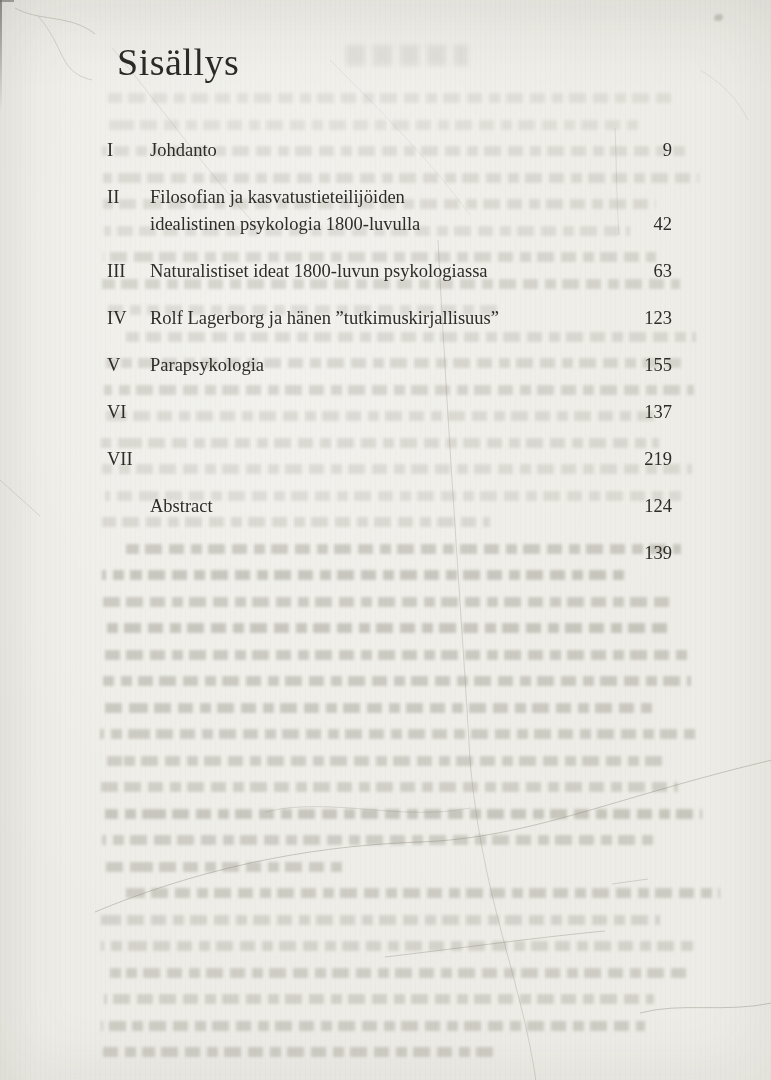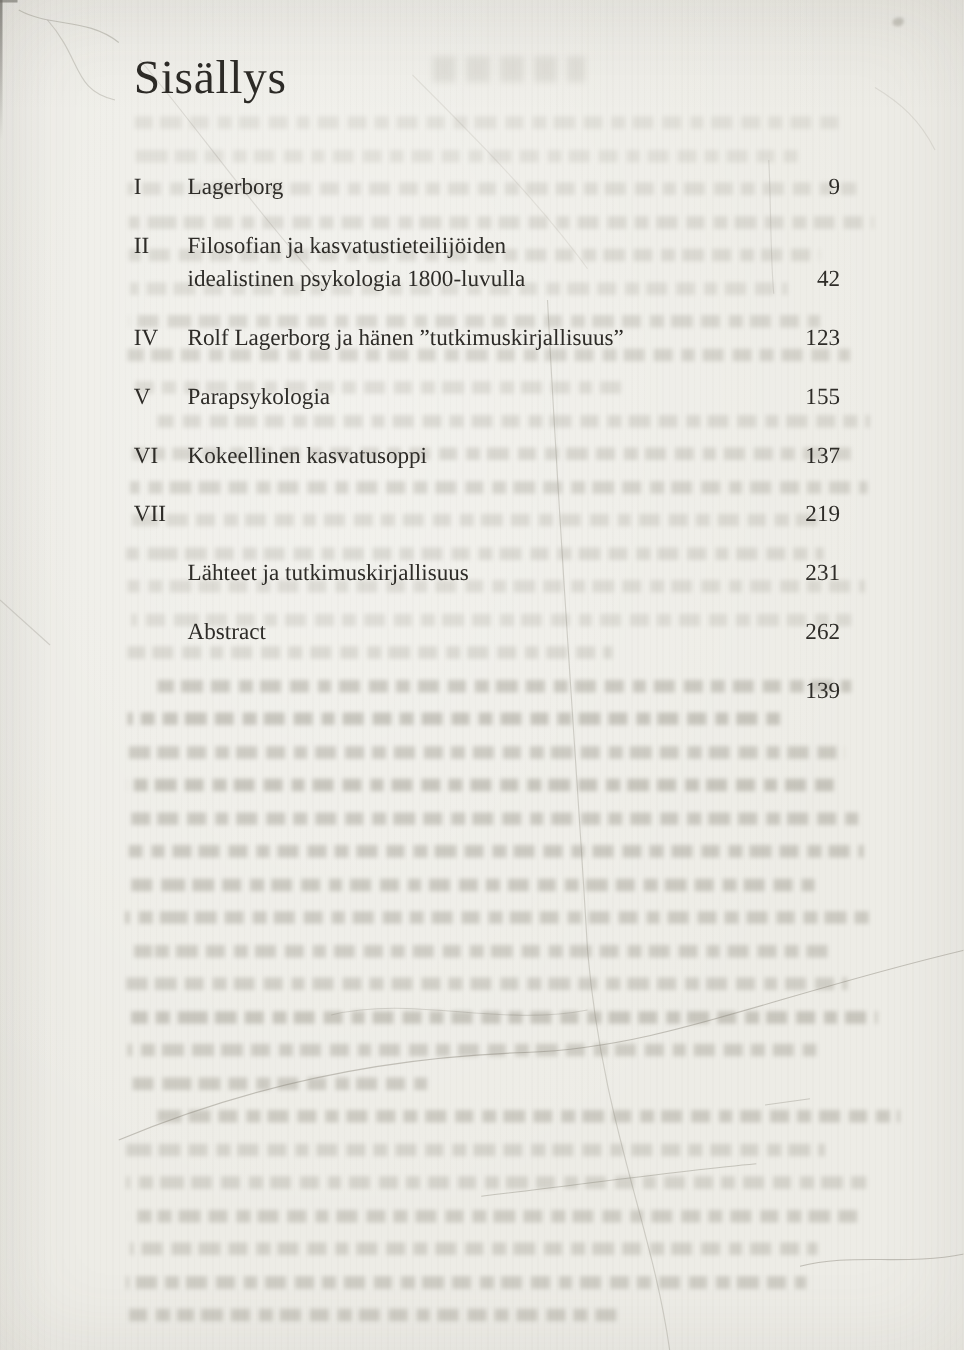--- a/index.html
+++ b/index.html
@@ -59,21 +59,21 @@
   .edge-sliver-top {
     position: absolute; left: 0; top: 0; width: 14px; height: 2px;
     background: #6e6c66; opacity: 0.6;
   }
   .smudge {
     position: absolute; left: 714px; top: 14px; width: 9px; height: 7px;
     background: #8a867a; border-radius: 60% 40% 55% 45%;
     filter: blur(1.2px); opacity: 0.38;
   }
   .title {
-    position: absolute; left: 107px; top: 40px;
+    position: absolute; left: 117px; top: 40px;
     margin: 0;
     font-size: 38px; font-weight: 400;
     letter-spacing: 0.5px;
     color: #2c2a26;
   }
   .toc {
     position: absolute; left: 107px; top: 137px; width: 565px;
     font-size: 18.5px; line-height: 27px;
     color: #2e2c28;
   }
@@ -152,56 +152,55 @@
 
   <div class="edge-sliver-left"></div>
   <div class="edge-sliver-top"></div>
   <div class="smudge"></div>
 
   <h1 class="title">Sisällys</h1>
 
   <div class="toc" id="toc">
       <div class="toc-row">
         <span class="toc-num">I</span>
-        <span class="toc-title">Lagerborg</span>
+        <span class="toc-title">Johdanto</span>
         <span class="toc-page">9</span>
       </div>
       <div class="toc-row">
         <span class="toc-num">II</span>
         <span class="toc-title">Filosofian ja kasvatustieteilijöiden<br>idealistinen psykologia 1800-luvulla</span>
         <span class="toc-page">42</span>
       </div>
       <div class="toc-row">
+        <span class="toc-num">III</span>
+        <span class="toc-title">Naturalistiset ideat 1800-luvun psykologiassa</span>
+        <span class="toc-page">63</span>
+      </div>
+      <div class="toc-row">
         <span class="toc-num">IV</span>
         <span class="toc-title">Rolf Lagerborg ja hänen ”tutkimuskirjallisuus”</span>
         <span class="toc-page">123</span>
       </div>
       <div class="toc-row">
         <span class="toc-num">V</span>
         <span class="toc-title">Parapsykologia</span>
         <span class="toc-page">155</span>
       </div>
       <div class="toc-row">
         <span class="toc-num">VI</span>
-        <span class="toc-title">Kokeellinen kasvatusoppi</span>
         <span class="toc-page">137</span>
       </div>
       <div class="toc-row">
         <span class="toc-num">VII</span>
         <span class="toc-page">219</span>
       </div>
       <div class="toc-row">
         <span class="toc-num"></span>
-        <span class="toc-title">Lähteet ja tutkimuskirjallisuus</span>
-        <span class="toc-page">231</span>
-      </div>
-      <div class="toc-row">
-        <span class="toc-num"></span>
         <span class="toc-title">Abstract</span>
-        <span class="toc-page">262</span>
+        <span class="toc-page">124</span>
       </div>
       <div class="toc-row">
         <span class="toc-num"></span>
         <span class="toc-page">139</span>
       </div>
     </div>
 
 </div>
 
 </body></html>

